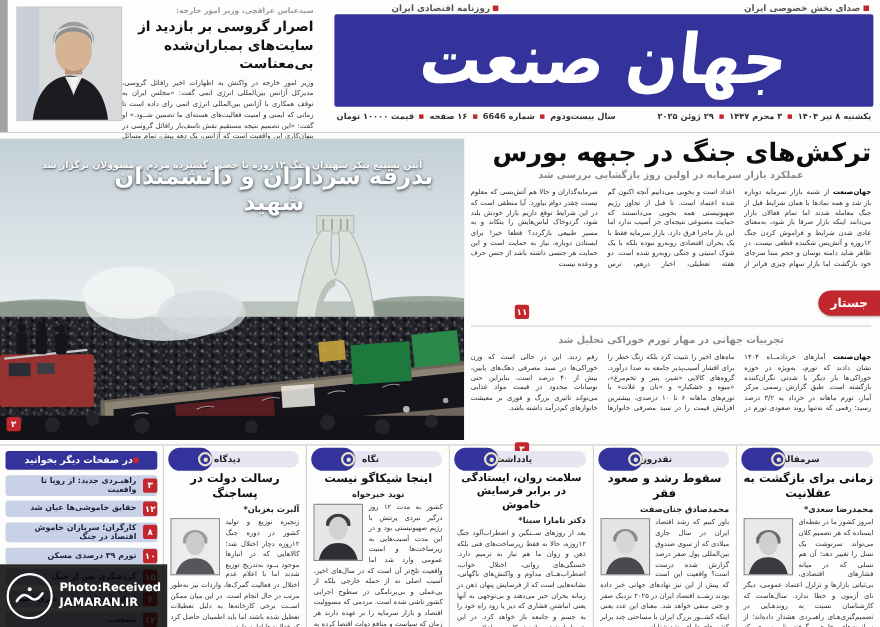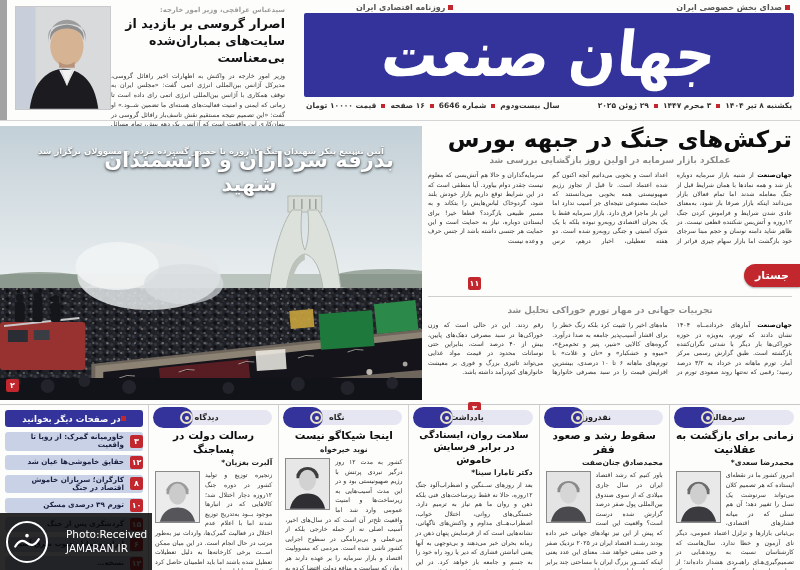--- a/index.html
+++ b/index.html
@@ -103,21 +103,21 @@
   .strip-item .badge { border-radius:2px; flex:0 0 13px; }
   .strip-title { font-size:7.2px; font-weight:bold; color:#1a2040; line-height:1.15; padding:1px 2px; }
   
   .watermark {
     position:absolute; left:0; bottom:0; width:152px; height:57px; z-index:9;
     background:rgba(5,5,5,.85); display:flex; align-items:center; gap:6px; padding:4px 6px;
     direction:ltr;
   }
   .wm-logo { width:42px; height:42px; border:2px solid #fff; border-radius:50%; flex:0 0 42px; position:relative; overflow:hidden; }
   .wm-logo svg { width:100%; height:100%; display:block; }
-  .wm-text { color:#fff; font-weight:normal; font-size:10.5px; line-height:1.25; white-space:nowrap;margin-left:12px; }
+  .wm-text { color:#fff; font-weight:bold; font-size:10.5px; line-height:1.25; white-space:nowrap; }
 </style>
 </head>
 <body>
 
 <div class="page">
 
   <header class="top-band">
 
     <section class="masthead">
       <div class="tag-row">
@@ -398,21 +398,21 @@
       </div>
     </div>
 
     <div class="bcol strip">
       <div class="strip-header">
         <i class="sq"></i>
         <span>در صفحات دیگر بخوانید</span>
       </div>
       <div class="strip-item">
         <span class="badge">۳</span>
-        <span class="strip-title">خاورمیانه گمرک: از رویا تا واقعیت</span>
+        <span class="strip-title">راهبـردی جدید: از رویا تا واقعیت</span>
       </div>
       <div class="strip-item">
         <span class="badge">۱۲</span>
         <span class="strip-title">حقایق خاموشی‌ها عیان شد</span>
       </div>
       <div class="strip-item">
         <span class="badge">۸</span>
         <span class="strip-title">کارگران؛ سربازان خاموش اقتصاد در جنگ</span>
       </div>
       <div class="strip-item">

